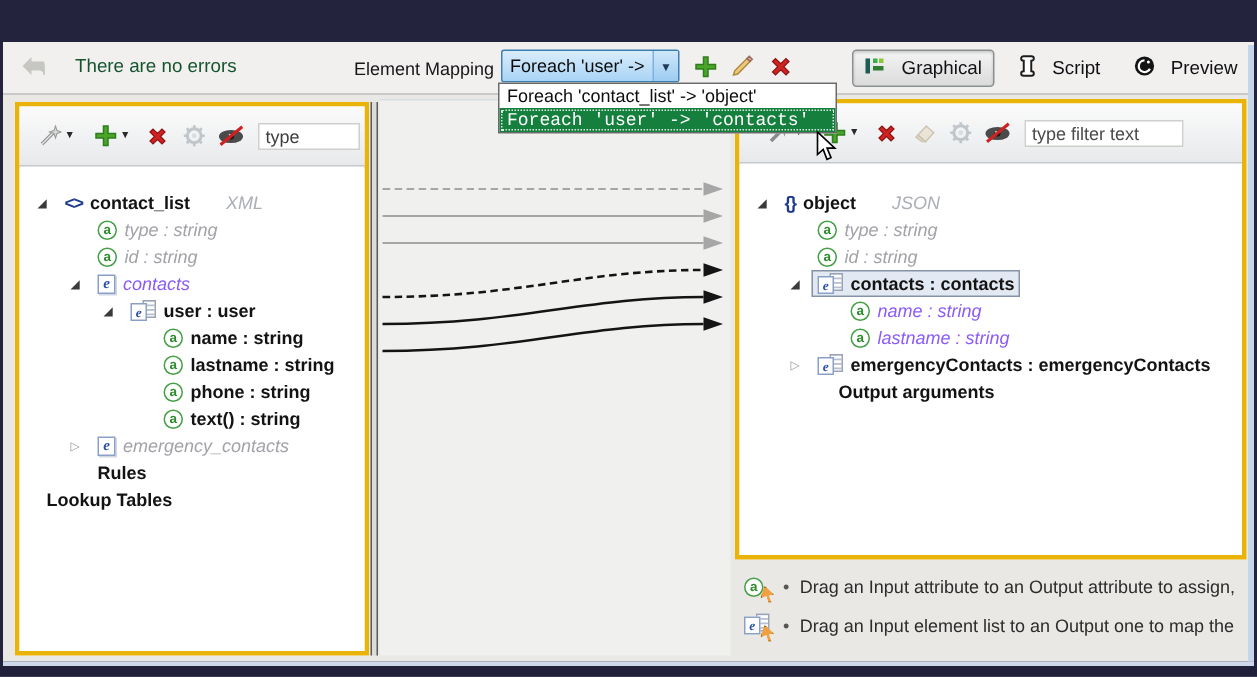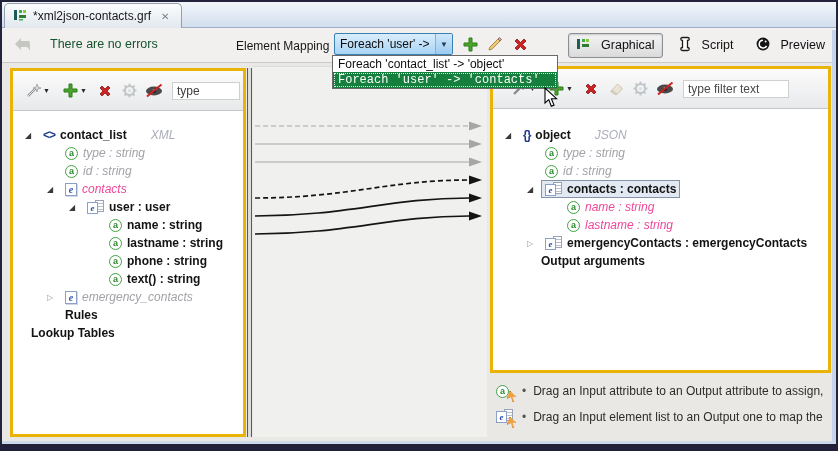--- a/index.html
+++ b/index.html
@@ -59,21 +59,21 @@
   
   .trow{position:relative;height:18px;display:flex;align-items:center;white-space:nowrap}
   .tri{display:inline-block;width:14px;text-align:left;font-size:8px;flex:none}
   .tri.exp{color:#3a3a3a}
   .tri.col{color:#9a9a9a}
   .rowbox{display:inline-flex;align-items:center;gap:5px;padding:1px 3px;border:1px solid transparent}
   .rowbox.sel{background:#e3e9f2;border:1px solid #8494a6}
   .lbl{font-size:12px;color:#1a1a1a}
   .lbl.bold{font-weight:bold;color:#131313}
   .lbl.muted{color:#a2a2a8;font-style:italic}
-  .lbl.italic{font-style:italic;color:#ec4899}
+  .lbl.italic{font-style:italic;color:#8b5cf6}
   .sfx{color:#abadb8;font-style:italic;font-size:12px;margin-left:19px}
 
   
   .ic-root{color:#1d3a8f;font-weight:bold;font-size:12px;letter-spacing:-1px;flex:none}
   .ic-attr{width:13px;height:13px;border:1.5px solid #44a044;border-radius:50%;color:#2d8b2d;background:#fff;
            font:bold 9px/10px "Liberation Sans",sans-serif;text-align:center;display:inline-block;flex:none}
   .ic-elem{width:12px;height:13px;border:1px solid #8aa0c8;color:#2b4fa8;background:#fff;flex:none;
            font:italic bold 10px/11px "Liberation Serif",serif;text-align:center;display:inline-block;
            box-shadow:1px 1px 0 rgba(120,140,180,.35)}
   .ic-elist{position:relative;width:17px;height:14px;display:inline-block;flex:none}
@@ -96,35 +96,20 @@
   .hand{position:absolute;right:-1px;bottom:-2px;width:9px;height:11px;background:#f0a040;border:1px solid #a86a10;
         clip-path:polygon(30% 0,100% 55%,62% 58%,80% 100%,58% 100%,45% 62%,0 75%)}
 
   .cursor{position:absolute;left:544px;top:87px;z-index:100}
 </style>
 </head>
 <body>
 
 <div id="app">
 
-  <div class="tabbar">
-    <div class="tab">
-      <span>
-        <svg width="14" height="14">
-            <rect x="1" y="2" width="3" height="10" fill="#1d5c54"></rect>
-            <rect x="6" y="2" width="3" height="3" fill="#3fae49"></rect>
-            <rect x="10" y="2" width="3" height="3" fill="#8cc63f"></rect>
-            <rect x="6" y="7" width="7" height="3" fill="#2e7d32"></rect>
-            <rect x="6" y="11" width="4" height="1.5" fill="#3fae49"></rect>
-          </svg>
-      </span>
-      <span class="tab-title">*xml2json-contacts.grf</span>
-      <span class="tab-close">✕</span>
-    </div>
-  </div>
 
   <div class="toolbar">
     <div class="status">
       <span>
         <svg width="17" height="15">
             <path d="M15 4 L7 4 L7 1 L1 7 L7 13 L7 10 L12 10 C14 10 15 11 15 13 L16 13 C16 8 16 4 15 4 Z" fill="#c6c6c2"></path>
           </svg>
       </span>
       <span>There are no errors</span>
     </div>
@@ -446,21 +431,21 @@
         <div class="trow" style="padding-left: 34px;">
           <span class="tri col">▷</span>
           <span class="rowbox">
             <span class="ic-elist">
               <span class="back"></span>
               <span class="front">e</span>
             </span>
             <span class="lbl bold">emergencyContacts : emergencyContacts</span>
           </span>
         </div>
-        <div class="trow" style="padding-left: 30px;">
+        <div class="trow" style="padding-left: 48px;">
           <span class="tri "></span>
           <span class="rowbox">
             <span class="lbl bold">Output arguments</span>
           </span>
         </div>
       </div>
   </div>
 
   <div class="hints" id="hints">
       <div class="hint">

